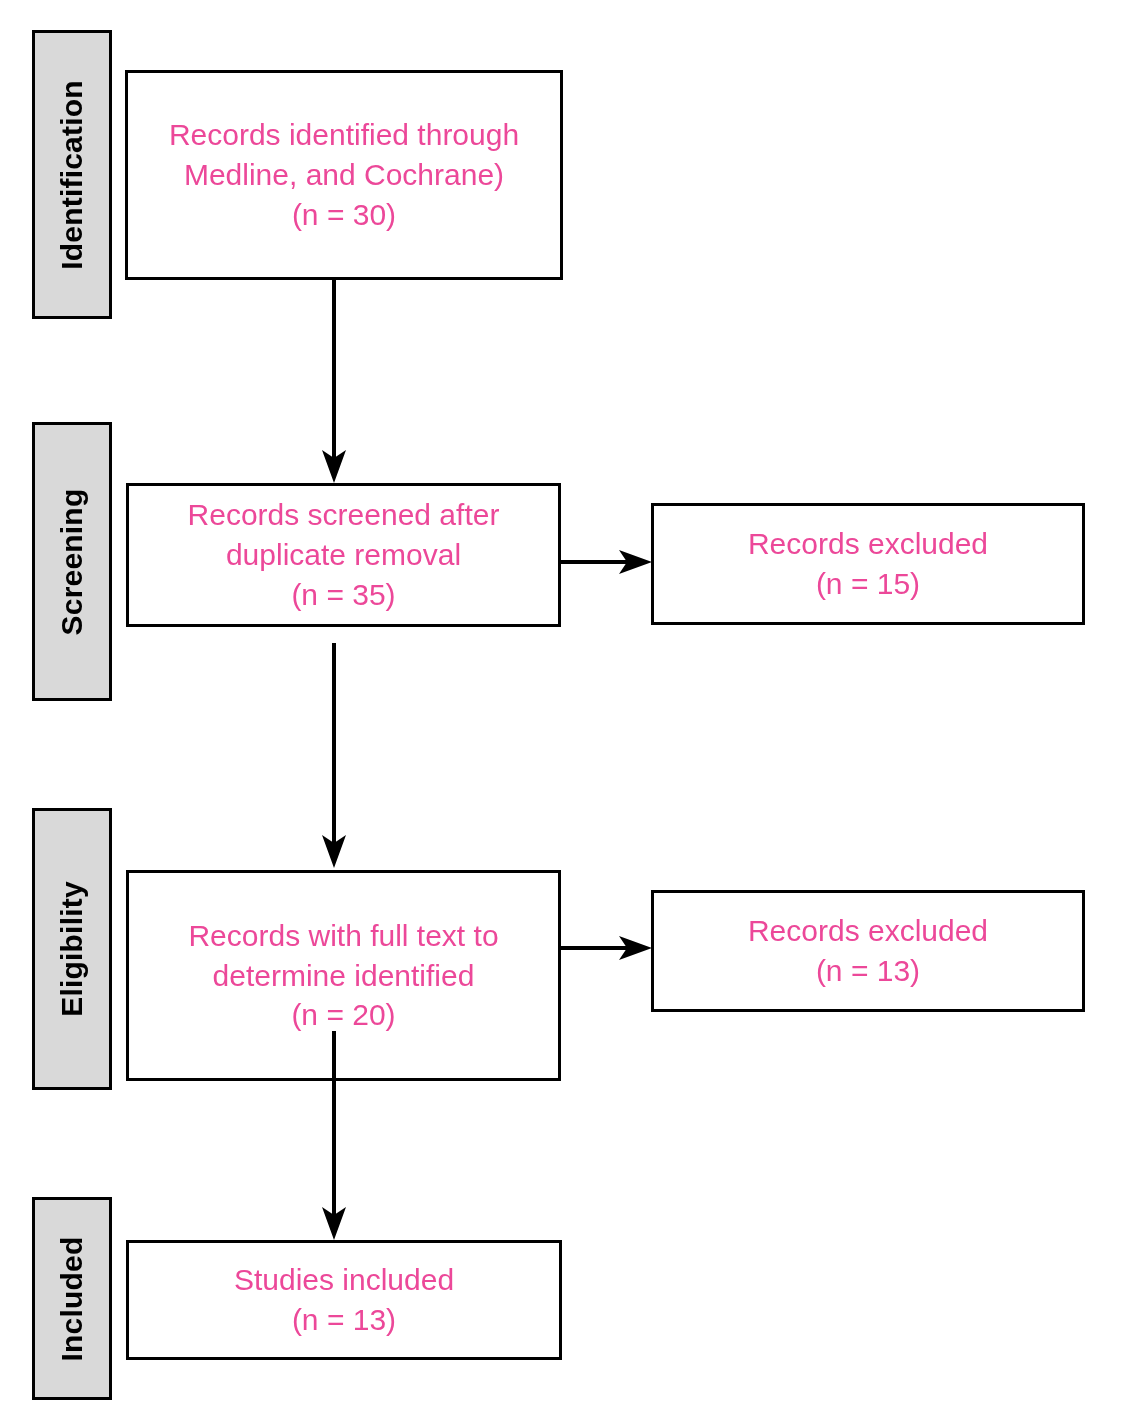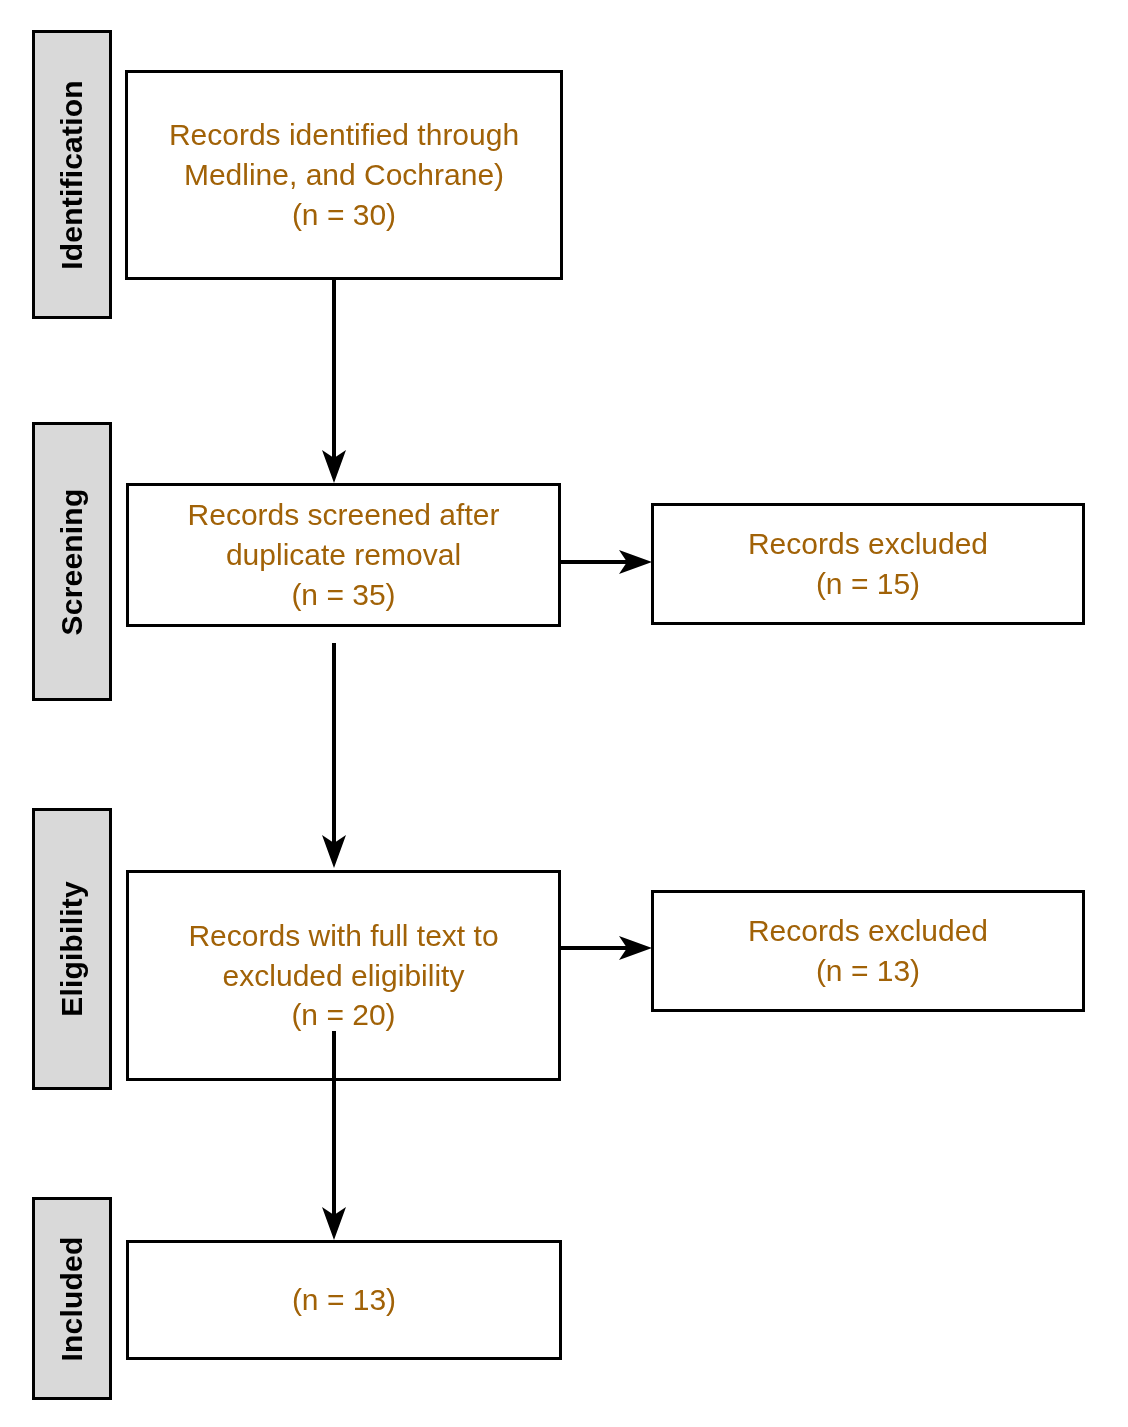--- a/index.html
+++ b/index.html
@@ -42,21 +42,21 @@
   .flow-box {
     position: absolute;
     background: #ffffff;
     border: 3px solid #000000;
     box-sizing: border-box;
     display: flex;
     flex-direction: column;
     align-items: center;
     justify-content: center;
     text-align: center;
-    color: #a16207;
+    color: #ec4899;
     font-size: 30px;
     line-height: 1.33;
     padding: 4px 10px;
   }
   .flow-box .line {
     display: block;
     white-space: nowrap;
   }
 
   
@@ -101,30 +101,31 @@
     <span class="line">(n = 35)</span>
   </div>
 
   <div class="flow-box" style="left:651px; top:503px; width:434px; height:122px;">
     <span class="line">Records excluded</span>
     <span class="line">(n = 15)</span>
   </div>
 
   <div class="flow-box" style="left:126px; top:870px; width:435px; height:211px;">
     <span class="line">Records with full text to</span>
-    <span class="line">excluded eligibility</span>
+    <span class="line">determine identified</span>
     <span class="line">(n = 20)</span>
   </div>
 
   <div class="flow-box" style="left:651px; top:890px; width:434px; height:122px;">
     <span class="line">Records excluded</span>
     <span class="line">(n = 13)</span>
   </div>
 
   <div class="flow-box" style="left:126px; top:1240px; width:436px; height:120px;">
+    <span class="line">Studies included</span>
     <span class="line">(n = 13)</span>
   </div>
 
   <div class="connector" style="left:316px; top:278px; width:40px; height:210px;">
     <svg width="40" height="210" viewBox="0 0 40 210">
       <line x1="18" y1="0" x2="18" y2="186" stroke="#000000" stroke-width="4"></line>
       <polygon points="18,205 6,172 18,180 30,172" fill="#000000"></polygon>
     </svg>
   </div>
 

